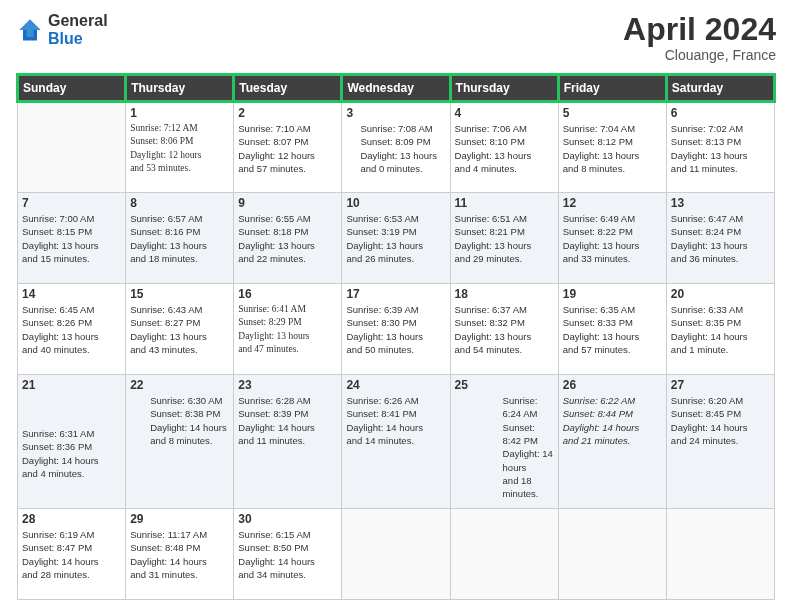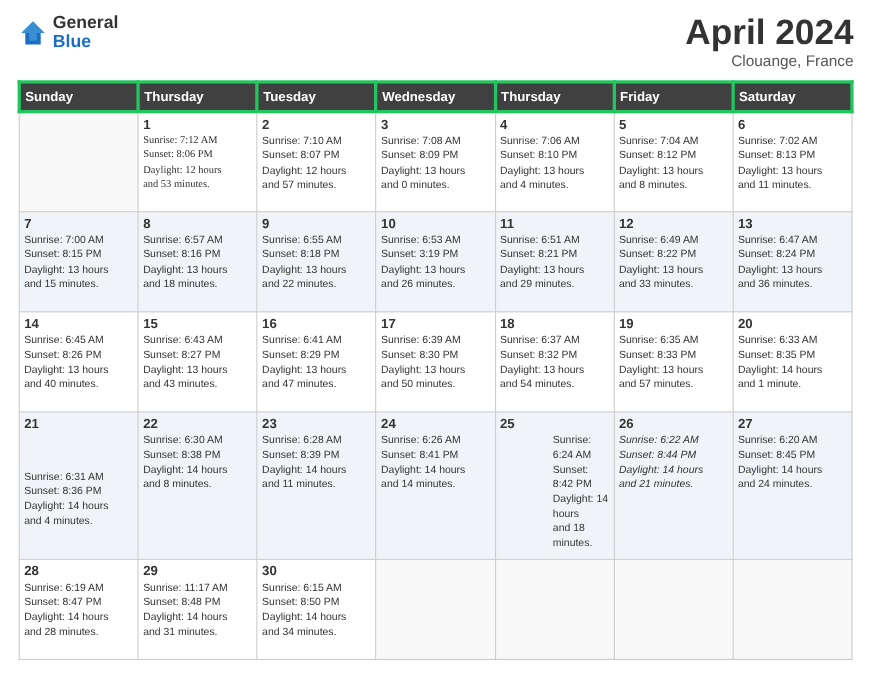--- a/index.html
+++ b/index.html
@@ -140,21 +140,21 @@
           </td>
           <td>
             <div class="day-num">2</div>
             <div class="day-info" style="white-space: pre-line;">Sunrise: 7:10 AM
 Sunset: 8:07 PM
 Daylight: 12 hours
 and 57 minutes.</div>
           </td>
           <td>
             <div class="day-num">3</div>
-            <div class="day-info" style="white-space: pre-line;">Sunrise: 7:08 AM
+            <div class="day-info" style="white-space: pre-line; margin-left: 14px;">Sunrise: 7:08 AM
 Sunset: 8:09 PM
 Daylight: 13 hours
 and 0 minutes.</div>
           </td>
           <td>
             <div class="day-num">4</div>
             <div class="day-info" style="white-space: pre-line;">Sunrise: 7:06 AM
 Sunset: 8:10 PM
 Daylight: 13 hours
 and 4 minutes.</div>
@@ -235,21 +235,21 @@
           </td>
           <td>
             <div class="day-num">15</div>
             <div class="day-info" style="white-space: pre-line;">Sunrise: 6:43 AM
 Sunset: 8:27 PM
 Daylight: 13 hours
 and 43 minutes.</div>
           </td>
           <td>
             <div class="day-num">16</div>
-            <div class="day-info" style="white-space: pre-line;">Sunrise: 6:41 AM
+            <div class="day-info" style="white-space: pre-line; font-family: Liberation Serif, serif;">Sunrise: 6:41 AM
 Sunset: 8:29 PM
 Daylight: 13 hours
 and 47 minutes.</div>
           </td>
           <td>
             <div class="day-num">17</div>
             <div class="day-info" style="white-space: pre-line;">Sunrise: 6:39 AM
 Sunset: 8:30 PM
 Daylight: 13 hours
 and 50 minutes.</div>
@@ -279,21 +279,21 @@
         <tr class="row-alt">
           <td>
             <div class="day-num">21</div>
             <div class="day-info" style="white-space: pre-line; margin-top: 35px;">Sunrise: 6:31 AM
 Sunset: 8:36 PM
 Daylight: 14 hours
 and 4 minutes.</div>
           </td>
           <td>
             <div class="day-num">22</div>
-            <div class="day-info" style="white-space: pre-line;">Sunrise: 6:30 AM
+            <div class="day-info" style="white-space: pre-line; margin-left: 20px;">Sunrise: 6:30 AM
 Sunset: 8:38 PM
 Daylight: 14 hours
 and 8 minutes.</div>
           </td>
           <td>
             <div class="day-num">23</div>
             <div class="day-info" style="white-space: pre-line;">Sunrise: 6:28 AM
 Sunset: 8:39 PM
 Daylight: 14 hours
 and 11 minutes.</div>

